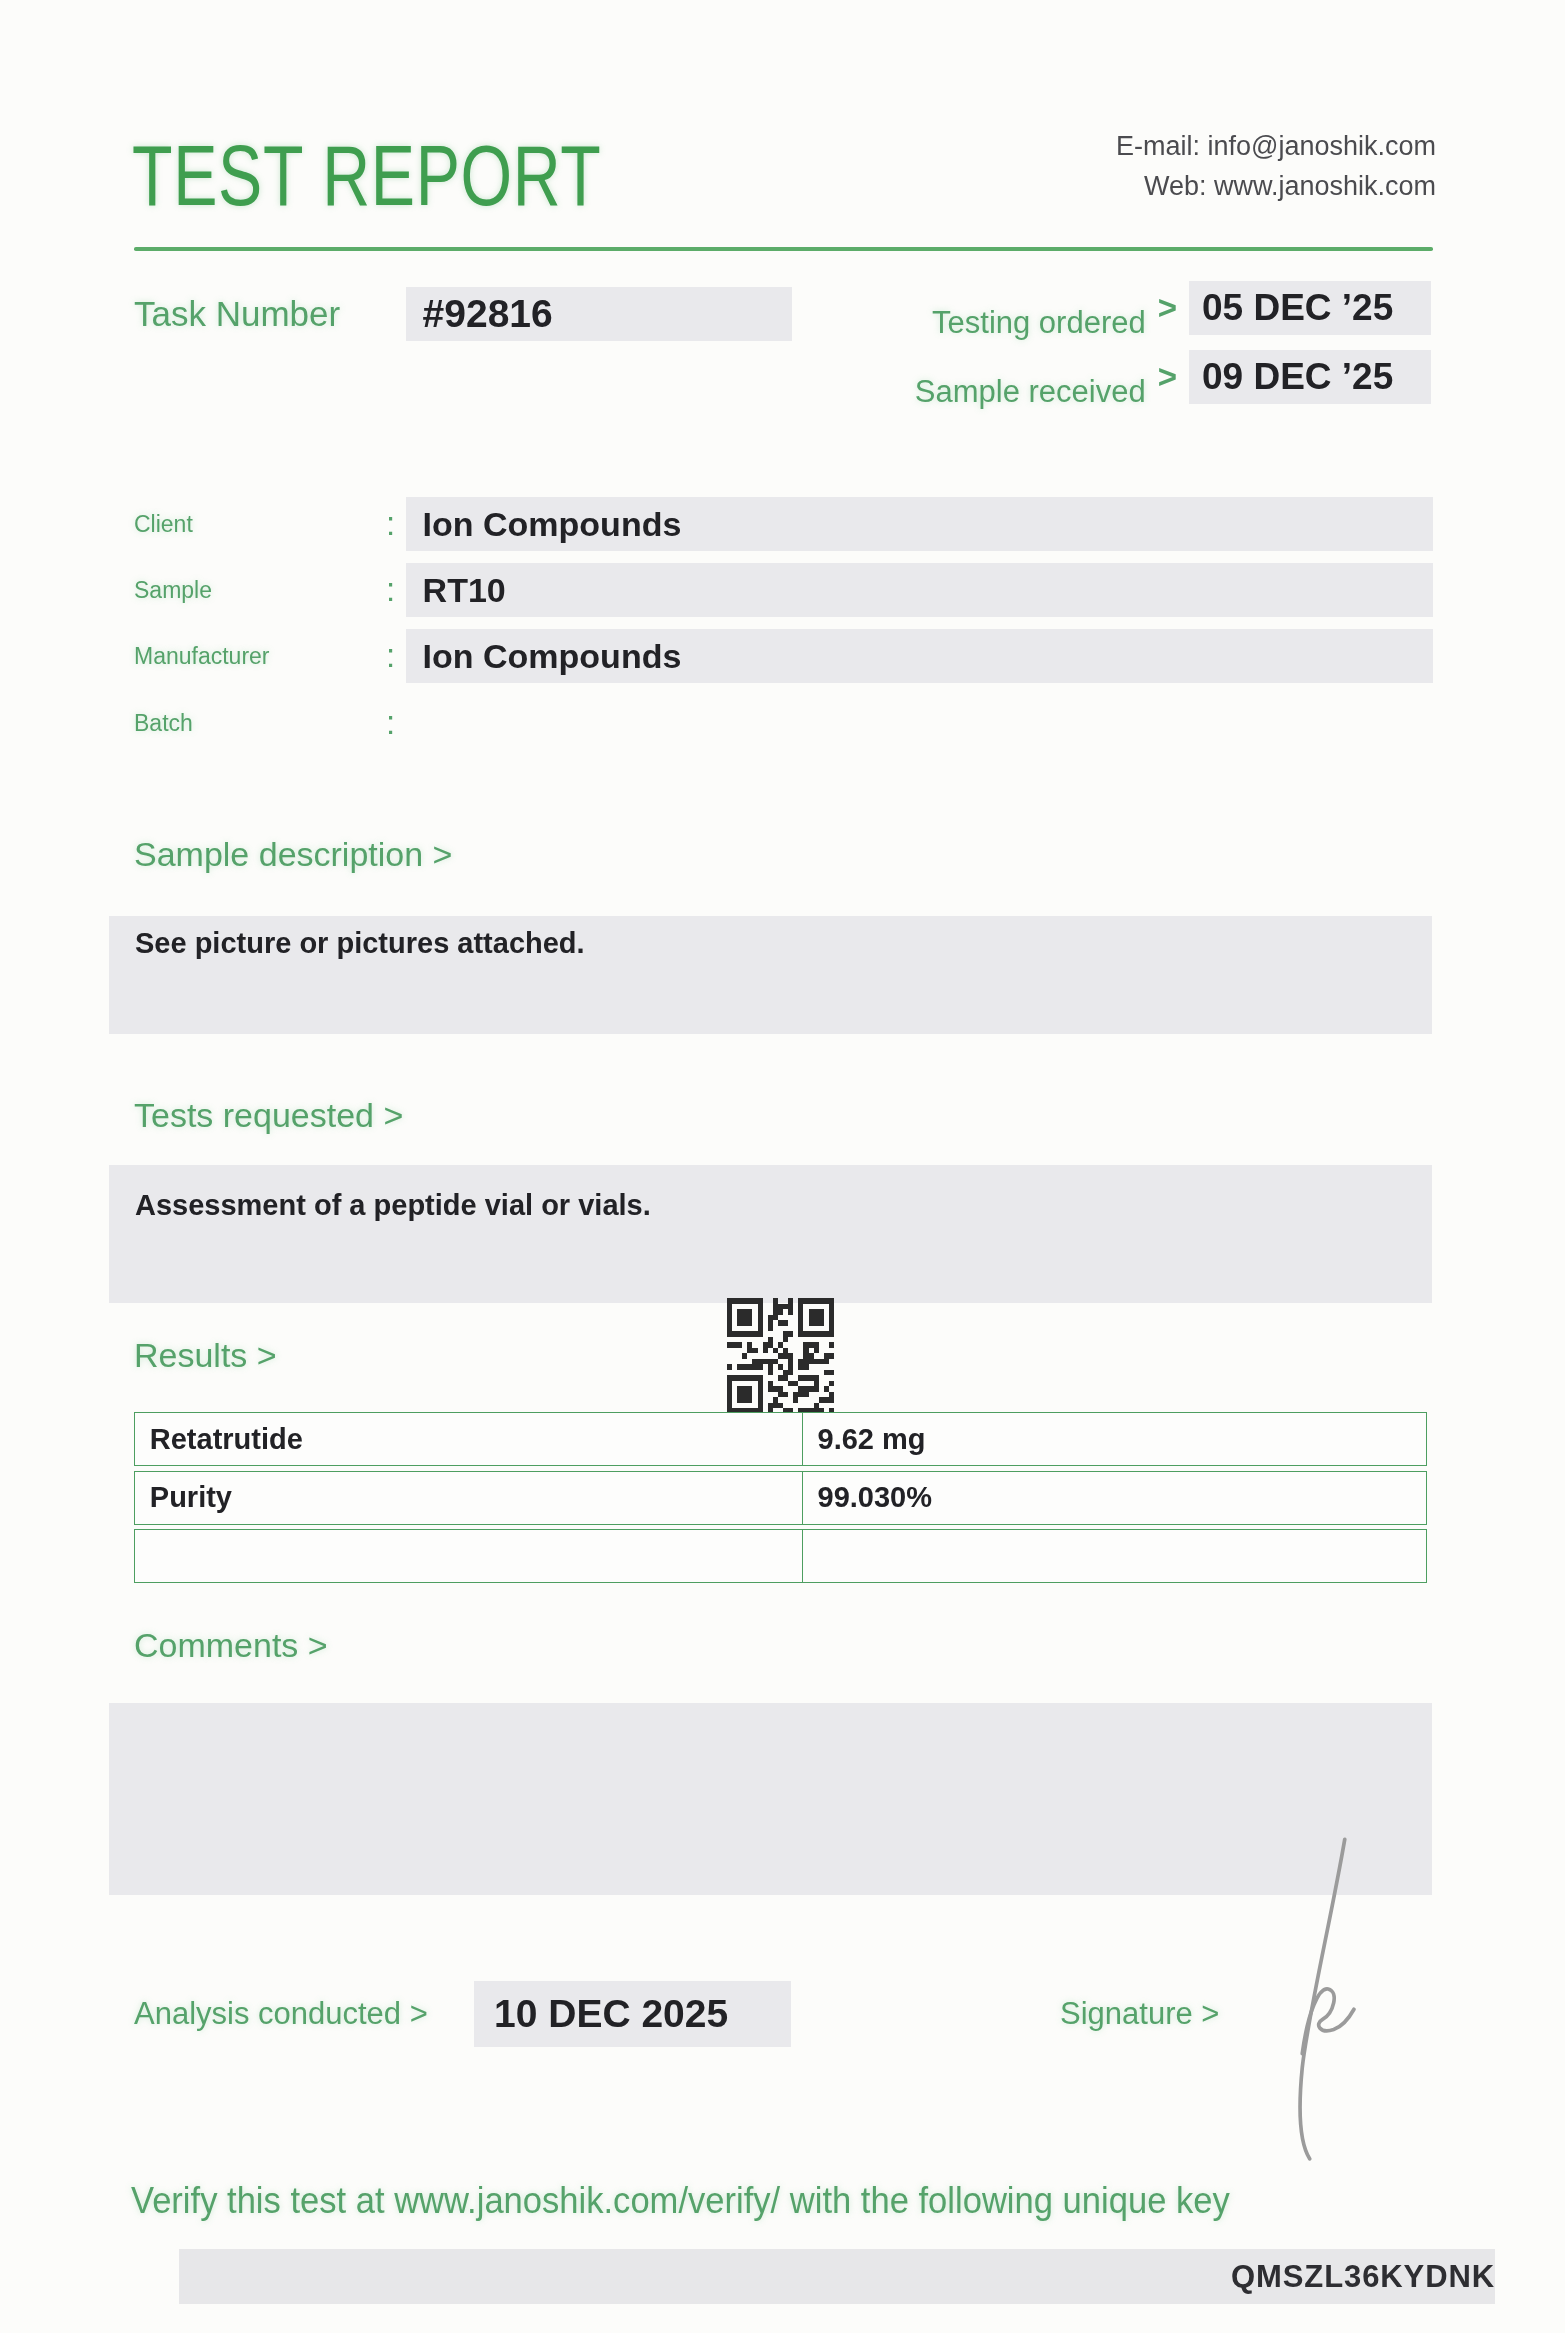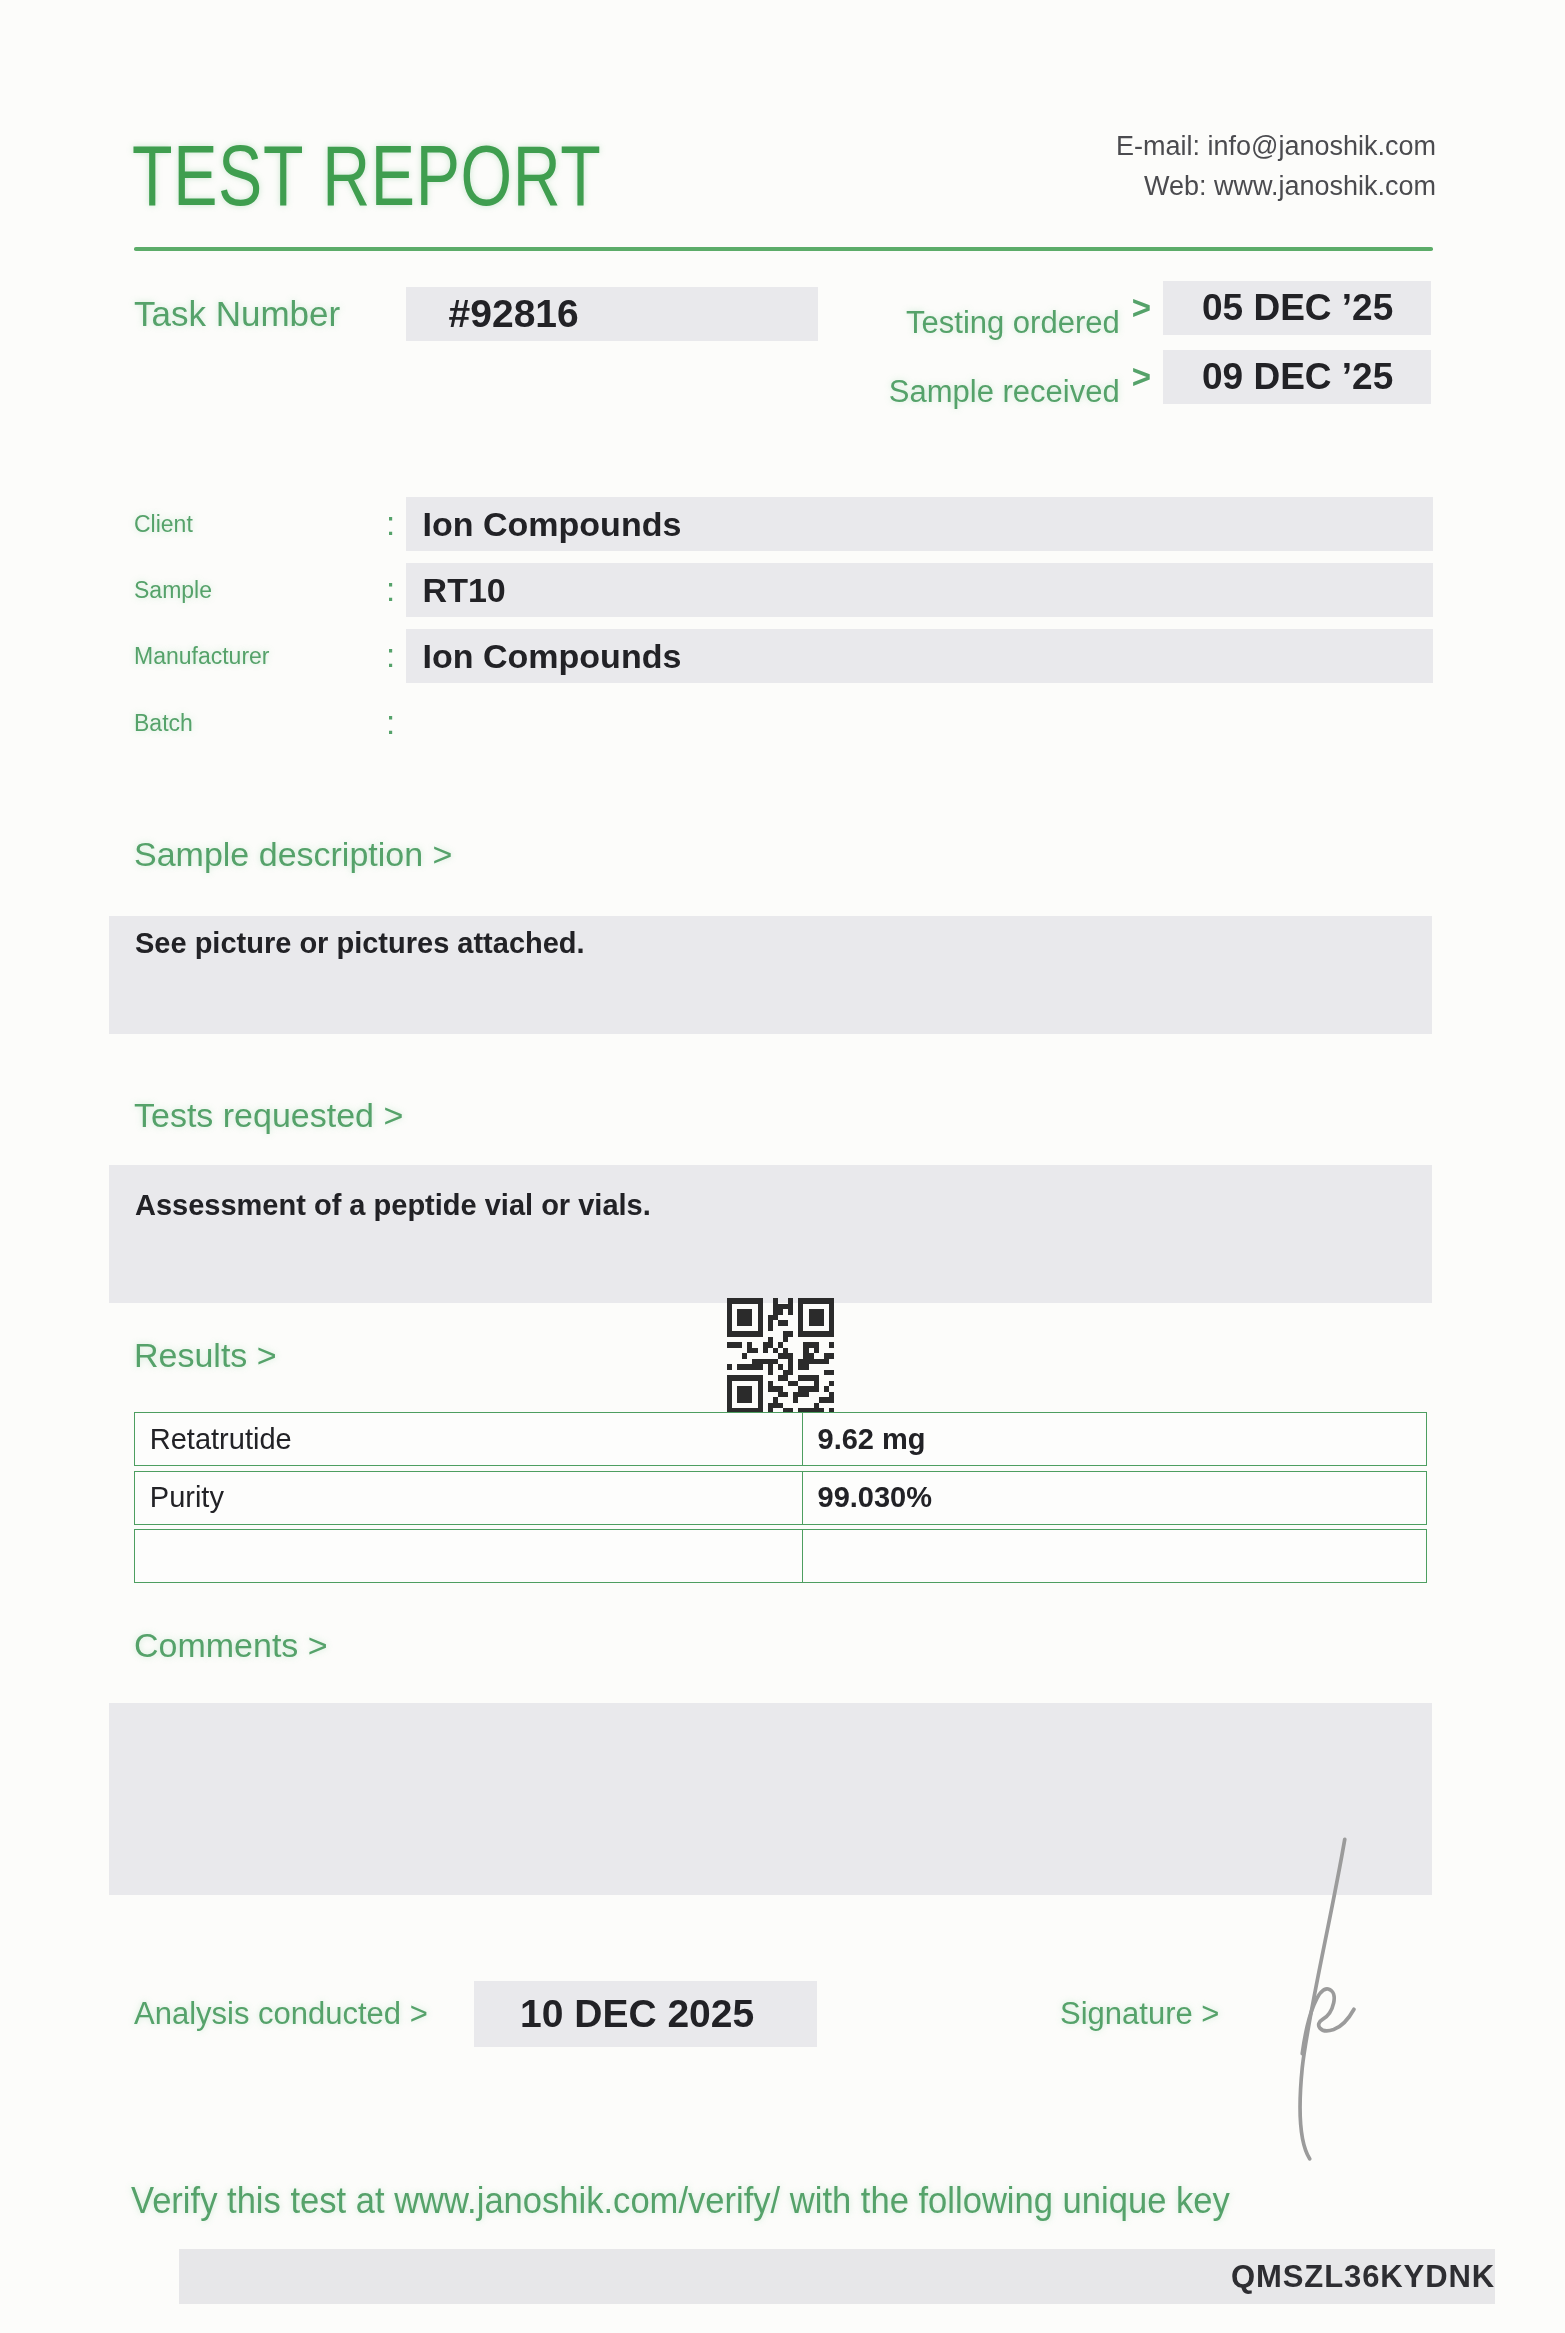--- a/index.html
+++ b/index.html
@@ -20,21 +20,21 @@
   .logo{left:635px; top:41px; width:291px; text-align:center;}
   .logo-icon{display:block; margin:0 auto;}
   .logo-text{font-size:46px; font-weight:bold; letter-spacing:1.8px; margin-top:1.8px; white-space:nowrap;}
   .logo-dark{color:var(--logo-dark);}
   .logo-green{color:var(--logo-green);}
   .contact{right:129px; top:126px; text-align:right; font-size:27px; line-height:40px; color:#4b4b4f;}
   .rule{left:134px; top:247px; width:1299px; height:3.7px; background:var(--accent); border-radius:1.8px; opacity:.85;}
 
   
   .task-label{left:134px; top:287px; font-size:35px; line-height:54px;}
-  .gbox{background:var(--box);padding-left:26px;}
+  .gbox{background:var(--box);}
   .task-box{left:406px; top:287px; width:386px; height:54px;}
   .task-box span{font-size:39px; font-weight:bold; line-height:54px; padding-left:16.6px; display:block;}
   .date-row{left:877px; width:554px; height:54px; display:flex; align-items:center;}
   .date-row .lbl{flex:1; text-align:right; font-size:31px;margin-top:30px;}
   .date-row .arr{font-size:33px; font-weight:bold; margin:0 12px; color:var(--label);}
   .date-box{width:242px; height:54px;}
   .date-box span{font-size:37px; font-weight:bold; line-height:54px; padding-left:13px; display:block; white-space:nowrap;}
 
   
   .d-row{left:134px; width:1299px; height:54px;}
@@ -43,21 +43,21 @@
   .d-row .val{position:absolute; left:272px; right:0; height:54px; background:var(--box);}
   .d-row .val span{font-size:34px; font-weight:bold; line-height:54px; padding-left:16.6px; display:block;}
 
   .sec-h{left:134px; font-size:34px; white-space:nowrap;}
   .big-box{left:109px; width:1323px; background:var(--box);}
   .big-box p{margin:0; padding:11px 0 0 26px; font-size:29px; font-weight:bold;}
 
   
   .rtable{left:134px; top:1412px; width:1293px;}
   .t-row{display:flex; border:1.8px solid var(--border); height:52px; margin-bottom:4.6px; background:#fdfdfc;}
-  .t-name{width:50.5%; border-right:1.8px solid var(--border); display:flex; align-items:center; padding-left:14.8px; font-size:29px; font-weight:normal;}
+  .t-name{width:50.5%; border-right:1.8px solid var(--border); display:flex; align-items:center; padding-left:14.8px; font-size:29px; font-weight:bold;}
   .t-val{flex:1; display:flex; align-items:center; padding-left:14.8px; font-size:29px; font-weight:bold;}
 
   .qr{left:727px; top:1298px; width:107px; height:116px;}
 
   
   .an-label{left:134px; top:1981px; font-size:31px; line-height:66px; white-space:nowrap;}
   .an-box{left:474px; top:1981px; width:317px; height:66px;}
   .an-box span{font-size:39px; font-weight:bold; line-height:66px; padding-left:20px; display:block; white-space:nowrap;}
   .sig-label{left:1060px; top:1981px; font-size:31px; line-height:66px; white-space:nowrap;}
   .sig{left:1195px; top:1832px;}

